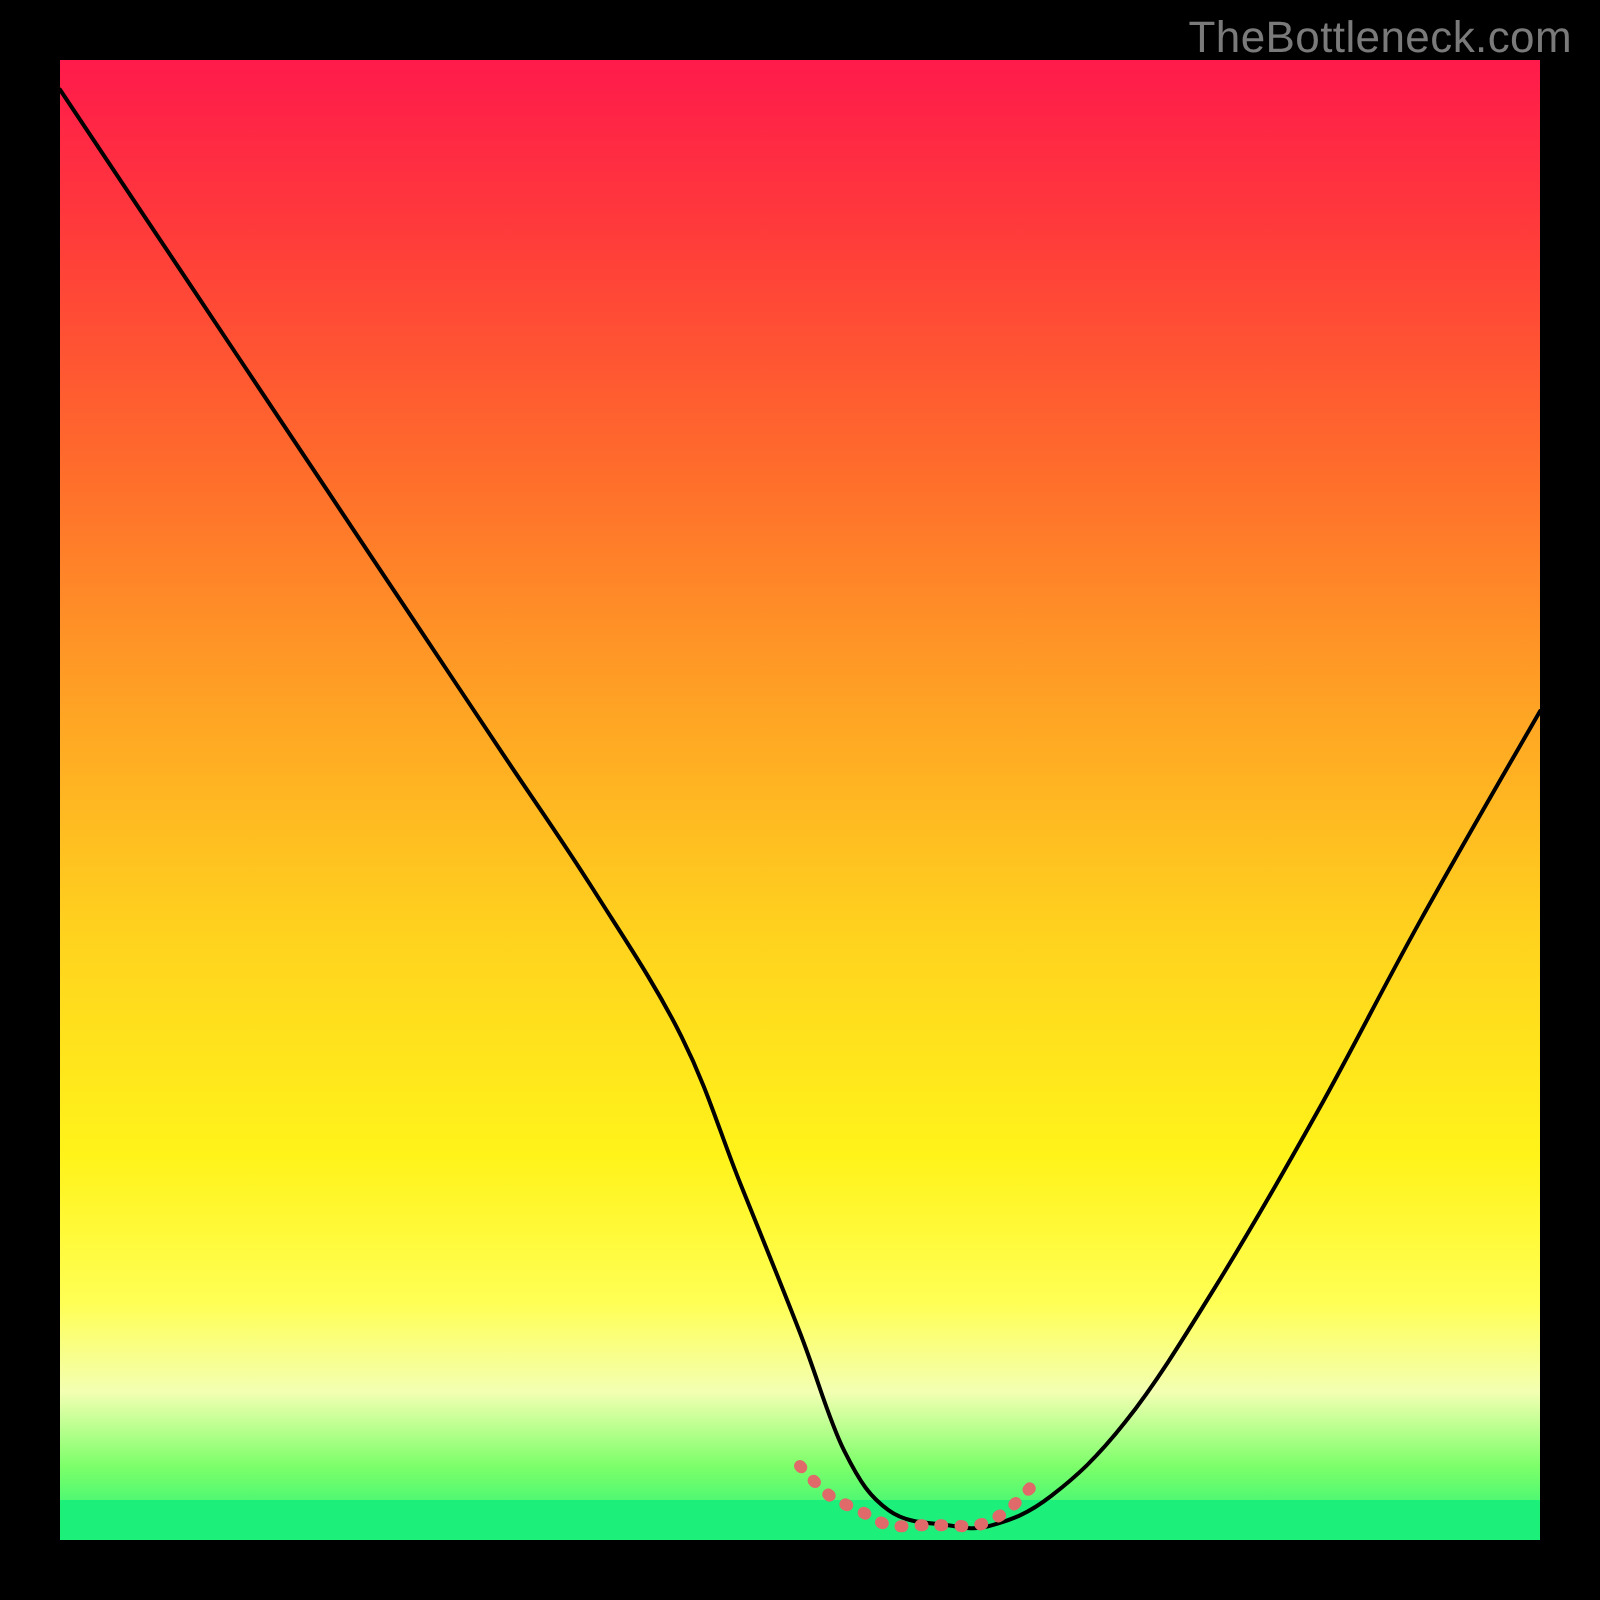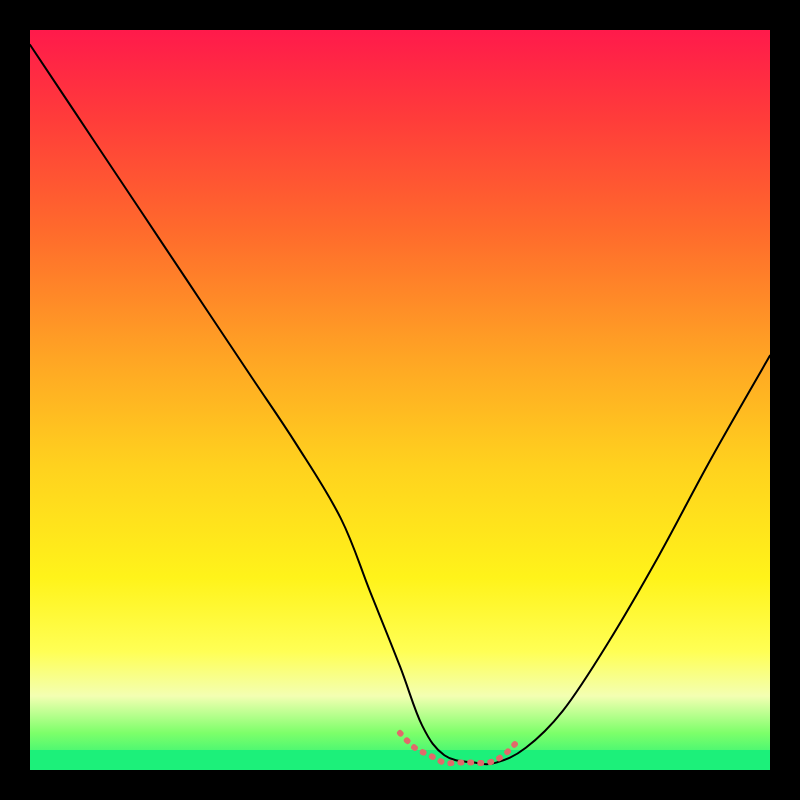--- a/index.html
+++ b/index.html
@@ -64,20 +64,21 @@
     font-size: 22px;
     font-weight: 500;
     letter-spacing: 0.2px;
     user-select: none;
   }
 </style>
 </head>
 <body>
 
 <div class="frame">
+  <div class="watermark">TheBottleneck.com</div>
   <div class="plot">
     <div class="gradient"></div>
     <div class="green-stripe"></div>
     <svg class="curve" viewBox="0 0 740 740" preserveAspectRatio="none">
       <path id="main-curve" fill="none" stroke="#000000" stroke-width="2" stroke-linecap="round" d="M 0.0 14.8 C 8.0 26.8, 28.4 57.4, 44.4 81.4 C 60.4 105.4, 72.8 124.0, 88.8 148.0 C 104.8 172.0, 117.2 190.6, 133.2 214.6 C 149.2 238.6, 161.6 257.2, 177.6 281.2 C 193.6 305.2, 206.0 323.8, 222.0 347.8 C 238.0 371.8, 250.4 389.1, 266.4 414.4 C 282.4 439.7, 297.5 461.8, 310.8 488.4 C 324.1 515.0, 329.7 535.8, 340.4 562.4 C 351.1 589.0, 360.7 612.4, 370.0 636.4 C 379.3 660.4, 384.2 679.6, 392.2 695.6 C 400.2 711.6, 405.1 718.5, 414.4 725.2 C 423.7 731.9, 434.7 731.3, 444.0 732.6 C 453.3 733.9, 456.9 735.3, 466.2 732.6 C 475.5 729.9, 483.8 727.1, 495.8 717.8 C 507.8 708.5, 518.1 699.4, 532.8 680.8 C 547.5 662.2, 559.9 642.2, 577.2 614.2 C 594.5 586.2, 610.4 558.7, 629.0 525.4 C 647.6 492.1, 660.8 465.2, 680.8 429.2 C 700.8 393.2, 729.3 344.2, 740.0 325.6"></path>
       <path id="marker-curve" fill="none" stroke="#e06a6a" stroke-width="6" stroke-linecap="round" stroke-linejoin="round" stroke-dasharray="1 9" d="M 370.0 703.0 C 372.7 705.7, 379.5 713.8, 384.8 717.8 C 390.1 721.8, 394.3 722.5, 399.6 725.2 C 404.9 727.9, 409.1 731.3, 414.4 732.6 C 419.7 733.9, 423.9 732.6, 429.2 732.6 C 434.5 732.6, 438.7 732.6, 444.0 732.6 C 449.3 732.6, 453.5 733.9, 458.8 732.6 C 464.1 731.3, 468.3 729.2, 473.6 725.2 C 478.9 721.2, 485.7 713.1, 488.4 710.4"></path>
     </svg>
   </div>
 </div>
 

